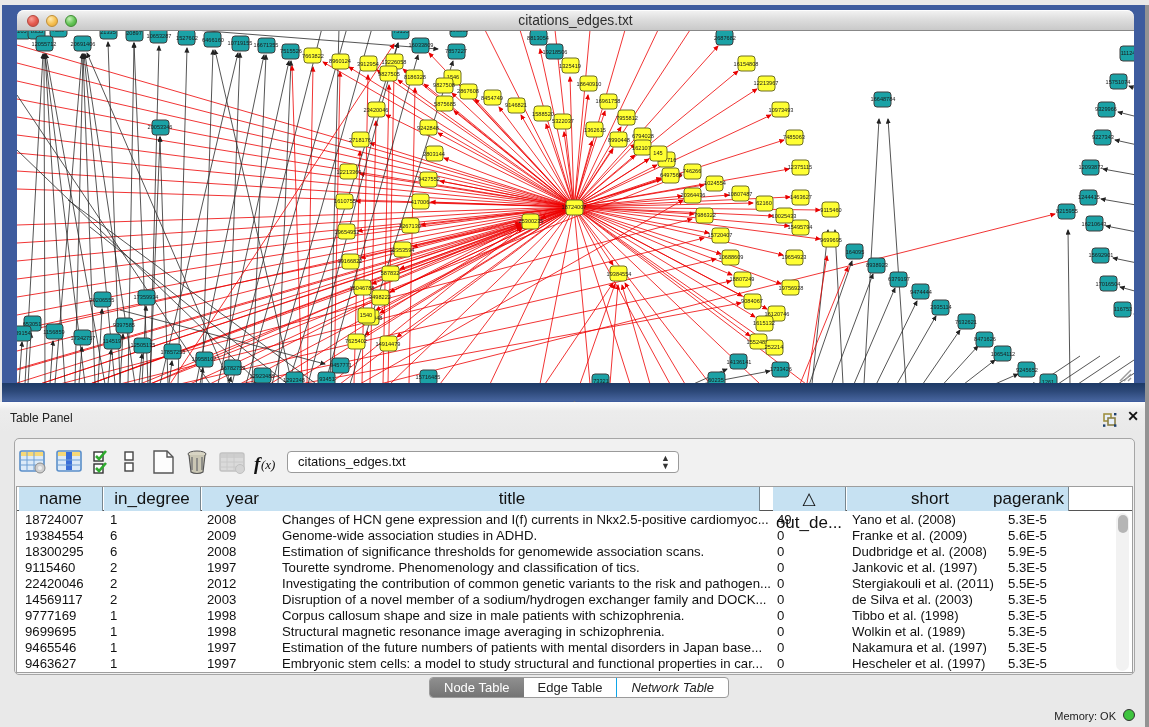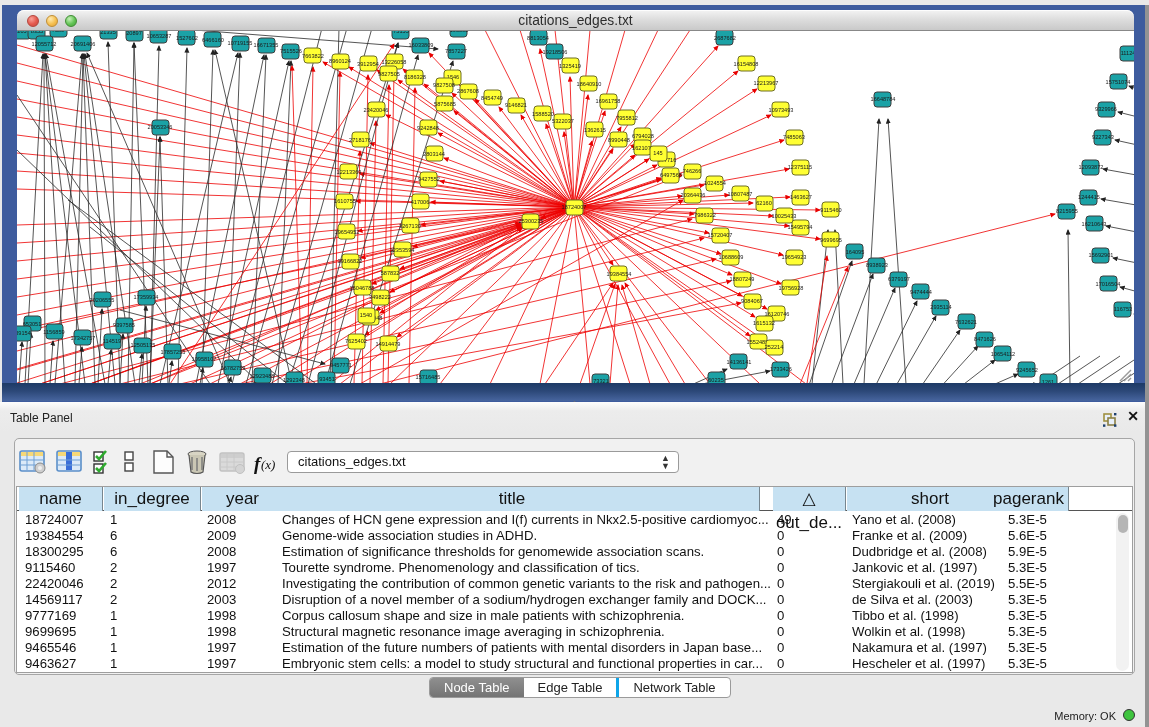--- a/index.html
+++ b/index.html
@@ -27,21 +27,21 @@
 #tbody { position:absolute; left:0; top:25px; width:100%; }
 .trow { position:relative; height:16px; line-height:16px; font-size:13.2px; color:#111; white-space:nowrap; }
 .trow span { position:absolute; top:0; }
 .c0 { left:8px; } .c1 { left:93px; } .c2 { left:190px; } .c3 { left:265px; }
 .c4 { left:760px; } .c5 { left:835px; } .c6 { left:991px; }
 #vscroll { position:absolute; right:3px; top:26px; width:13px; height:158px; background:#f2f2f2; border-radius:7px; }
 #vthumb { position:absolute; left:1.5px; top:2px; width:10px; height:18px; background:#b5b5b5; border-radius:5px; }
 #tabs { position:absolute; left:429px; top:275px; height:21px; display:flex; border:1px solid #9a9a9a; border-radius:4px; overflow:hidden; background:#fff; }
 #tabs div { height:100%; line-height:19px; font-size:13px; padding:0 14px; color:#222; }
 #tabs .sel { background:linear-gradient(#8f8f8f,#747474); color:#fff; }
-#tabs .sep { border-left:3px solid #0ea5e9; }
+#tabs .sep { border-left:1px solid #0ea5e9;font-style:italic; }
 #status { position:absolute; left:0; top:302px; width:100%; height:23px; }
 #status .m { position:absolute; right:33px; top:6px; font-size:11px; color:#222; }
 #status .dot { position:absolute; right:14px; top:5px; width:12px; height:12px; border-radius:50%; background:#3ec43e; border:1.5px solid #333; }
 #rightstrip { position:absolute; right:0px; top:5px; width:4px; height:722px; background:#939393; }
 </style></head>
 <body>
 <div id="desktop"></div>
 <div style="position:absolute;left:2px;top:383px;width:1144px;height:18px;background:linear-gradient(#1d3a66,#2c4878 45%,#47659f);"></div>
 <div style="position:absolute;left:2px;top:5px;width:1144px;height:397px;">
  <div id="win">
@@ -697,21 +697,21 @@
           <span class="c4">0</span>
           <span class="c5">Jankovic et al. (1997)</span>
           <span class="c6">5.3E-5</span>
         </div>
 <div class="trow">
           <span class="c0">22420046</span>
           <span class="c1">2</span>
           <span class="c2">2012</span>
           <span class="c3">Investigating the contribution of common genetic variants to the risk and pathogen...</span>
           <span class="c4">0</span>
-          <span class="c5">Stergiakouli et al. (2019)</span>
+          <span class="c5">Stergiakouli et al. (2011)</span>
           <span class="c6">5.5E-5</span>
         </div>
 <div class="trow">
           <span class="c0">14569117</span>
           <span class="c1">2</span>
           <span class="c2">2003</span>
           <span class="c3">Disruption of a novel member of a sodium/hydrogen exchanger family and DOCK...</span>
           <span class="c4">0</span>
           <span class="c5">de Silva et al. (2003)</span>
           <span class="c6">5.3E-5</span>
@@ -724,21 +724,21 @@
           <span class="c4">0</span>
           <span class="c5">Tibbo et al. (1998)</span>
           <span class="c6">5.3E-5</span>
         </div>
 <div class="trow">
           <span class="c0">9699695</span>
           <span class="c1">1</span>
           <span class="c2">1998</span>
           <span class="c3">Structural magnetic resonance image averaging in schizophrenia.</span>
           <span class="c4">0</span>
-          <span class="c5">Wolkin et al. (1998)</span>
+          <span class="c5">Wolkin et al. (1989)</span>
           <span class="c6">5.3E-5</span>
         </div>
 <div class="trow">
           <span class="c0">9465546</span>
           <span class="c1">1</span>
           <span class="c2">1997</span>
           <span class="c3">Estimation of the future numbers of patients with mental disorders in Japan base...</span>
           <span class="c4">0</span>
           <span class="c5">Nakamura et al. (1997)</span>
           <span class="c6">5.3E-5</span>

